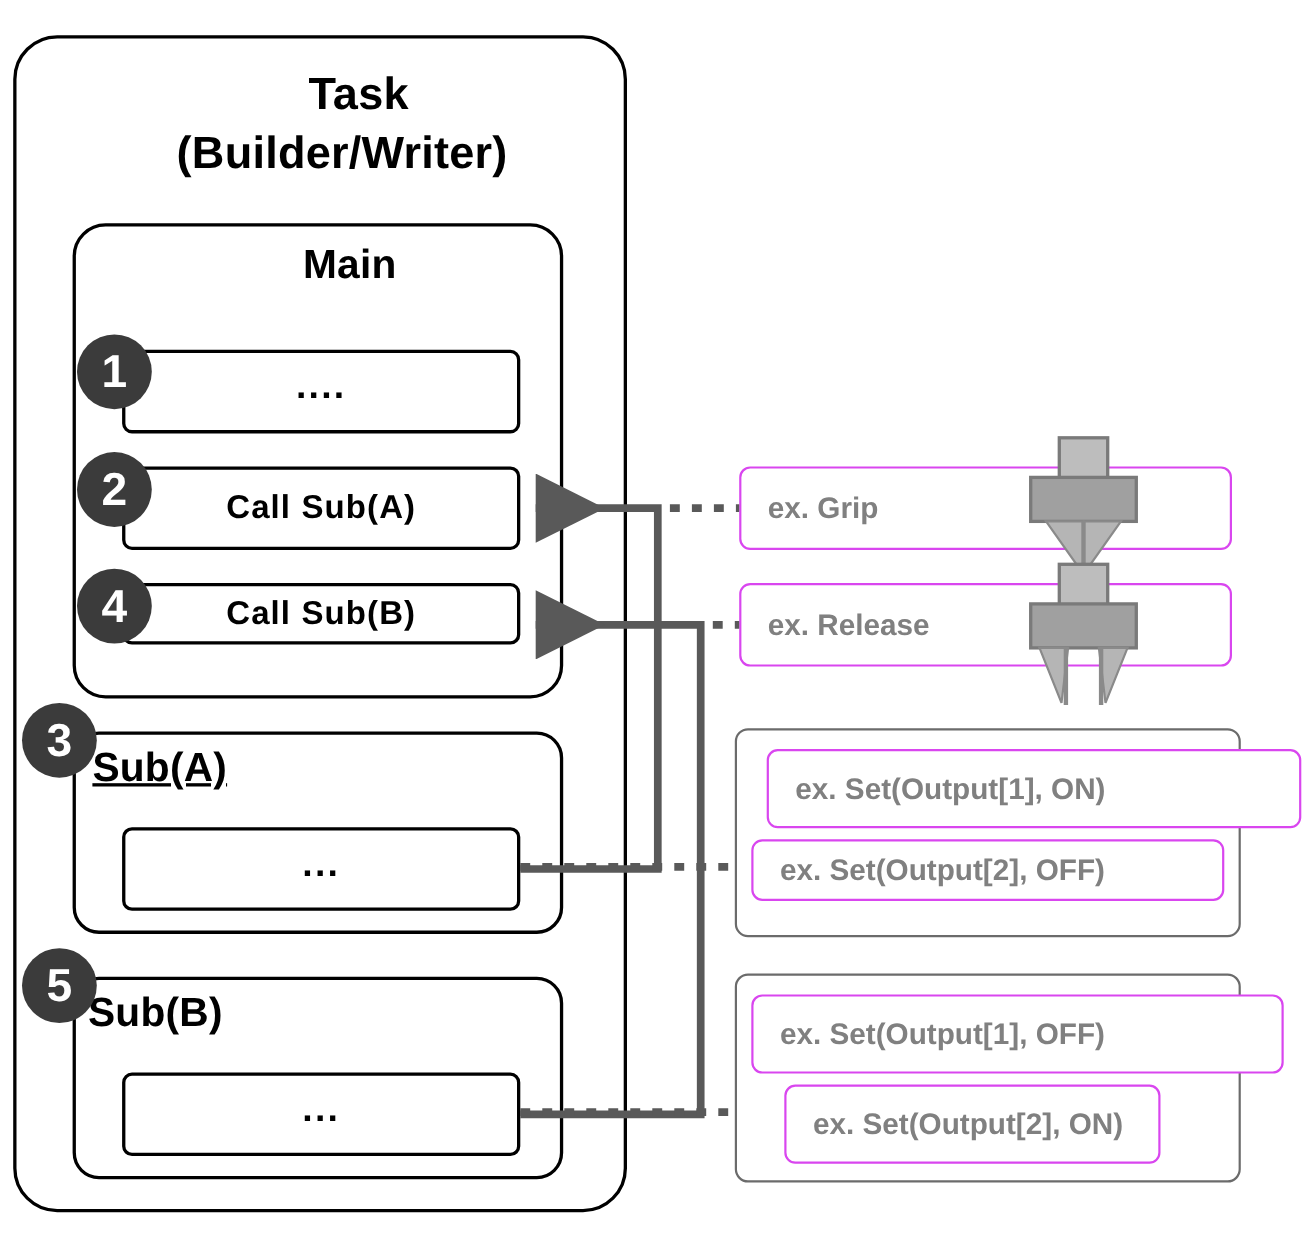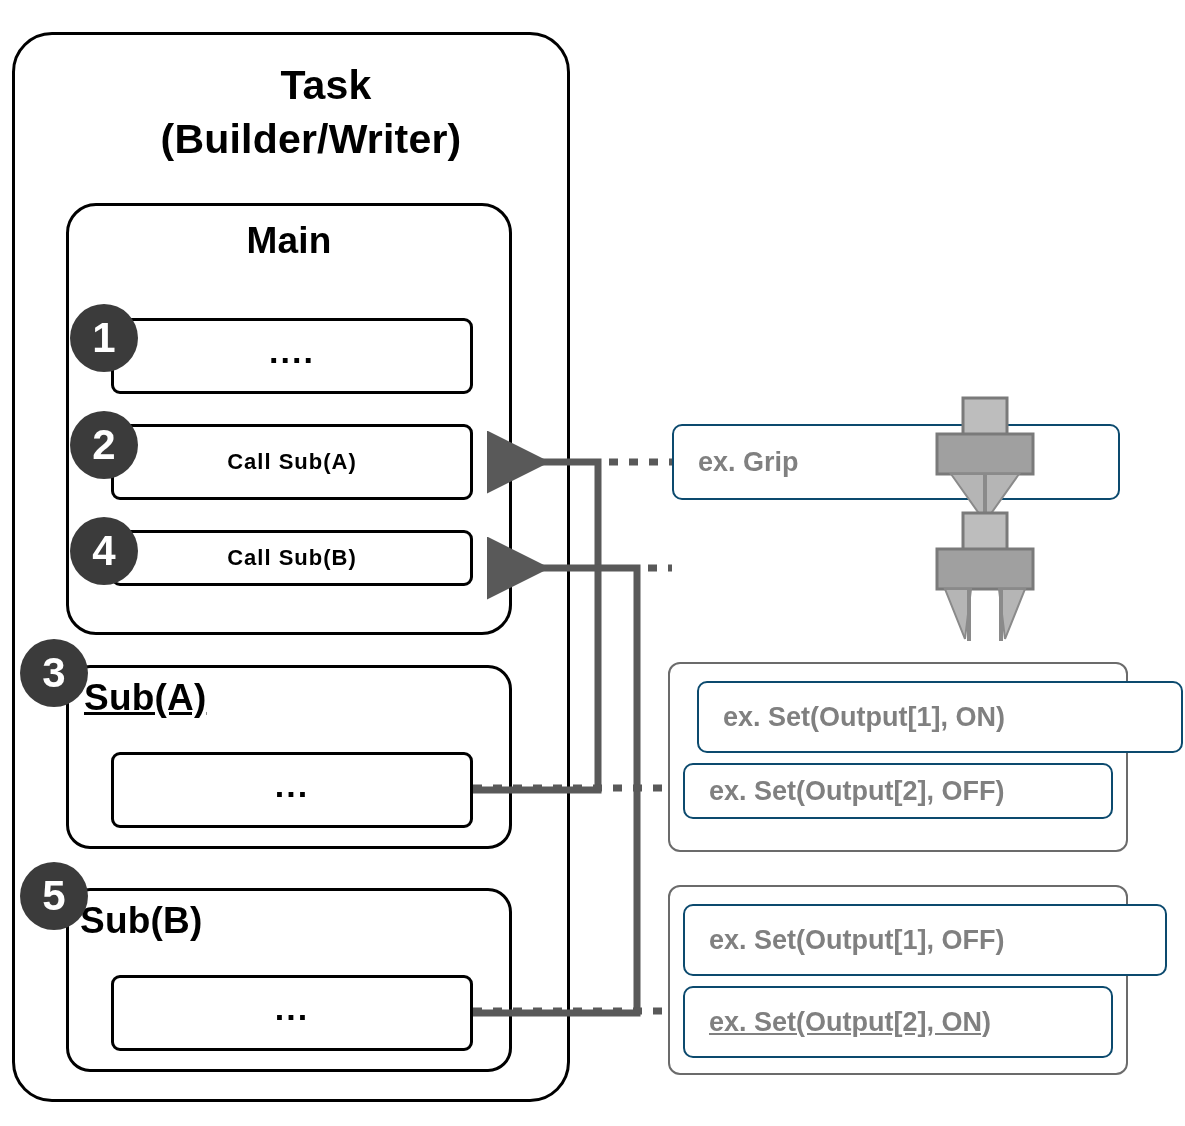--- a/index.html
+++ b/index.html
@@ -46,21 +46,21 @@
     position: absolute;
     box-sizing: border-box;
     border: 3px solid #000000;
     border-radius: 9px;
     background: #ffffff;
     display: flex;
     align-items: center;
     justify-content: center;
     color: #000000;
     font-weight: bold;
-    font-size: 22px;
+    font-size: 30px;
     letter-spacing: 1px;
   }
   .stmt.dots {
     font-size: 34px;
     letter-spacing: 2px;
     padding-bottom: 10px;
   }
 
   
   .badge {
@@ -76,21 +76,21 @@
     font-size: 42px;
     font-weight: bold;
     line-height: 1;
     z-index: 40;
   }
 
   
   .ex-box {
     position: absolute;
     box-sizing: border-box;
-    border: 2px solid #0c4a6e;
+    border: 2px solid #d946ef;
     border-radius: 10px;
     background: #ffffff;
     display: flex;
     align-items: center;
     color: #808080;
     font-weight: bold;
     font-size: 27px;
     padding-left: 24px;
     white-space: nowrap;
   }
@@ -122,21 +122,21 @@
 
 <div id="canvas">
 
   <div class="frame frame-black" style="left:12px; top:32px; width:558px; height:1070px; border-radius:40px;"></div>
 
   <div class="hdr hdr-center" style="left:12px; top:62px; width:628px; font-size:41px;">Task</div>
   <div class="hdr hdr-center" style="left:12px; top:116px; width:558px; font-size:41px;margin-left:20px;">(Builder/Writer)</div>
 
   <div class="frame frame-black" style="left:66px; top:203px; width:446px; height:432px; border-radius:30px;"></div>
 
-  <div class="hdr hdr-center" style="left:66px; top:220px; width:446px; font-size:37px;">Main</div>
+  <div class="hdr hdr-center" style="left:66px; top:220px; width:504px; font-size:37px;">Main</div>
 
   <div class="stmt dots" style="left:111px; top:318px; width:362px; height:76px;">....</div>
   <div class="badge" style="left:70px; top:304px;">1</div>
 
   <div class="stmt" style="left:111px; top:424px; width:362px; height:76px;">Call  Sub(A)</div>
   <div class="badge" style="left:70px; top:411px;">2</div>
 
   <div class="stmt" style="left:111px; top:530px; width:362px; height:56px;">Call  Sub(B)</div>
   <div class="badge" style="left:70px; top:517px;">4</div>
 
@@ -156,38 +156,39 @@
 
     <rect x="38" y="4" width="44" height="38" fill="#bdbdbd" stroke="#7a7a7a" stroke-width="3"></rect>
 
     <rect x="12" y="40" width="96" height="40" fill="#a0a0a0" stroke="#7a7a7a" stroke-width="3"></rect>
 
     <polygon points="26,80 60,128 60,80" fill="#b5b5b5" stroke="#8a8a8a" stroke-width="2"></polygon>
     <polygon points="94,80 60,128 60,80" fill="#b5b5b5" stroke="#8a8a8a" stroke-width="2"></polygon>
     <line x1="60" y1="80" x2="60" y2="130" stroke="#8a8a8a" stroke-width="4"></line>
   </svg>
 
+  <div class="ex-box" style="left:672px; top:530px; width:448px; height:76px;">ex. Release</div>
 
   <svg class="gripper-svg" viewBox="0 0 120 135" style="left:925px; top:509px; width:120px; height:135px;">
     <rect x="38" y="4" width="44" height="38" fill="#bdbdbd" stroke="#7a7a7a" stroke-width="3"></rect>
     <rect x="12" y="40" width="96" height="40" fill="#a0a0a0" stroke="#7a7a7a" stroke-width="3"></rect>
 
     <polygon points="20,80 46,80 40,130 20,80" fill="#b5b5b5" stroke="#8a8a8a" stroke-width="2"></polygon>
     <line x1="44" y1="80" x2="44" y2="132" stroke="#8a8a8a" stroke-width="4"></line>
     <polygon points="100,80 74,80 80,130 100,80" fill="#b5b5b5" stroke="#8a8a8a" stroke-width="2"></polygon>
     <line x1="76" y1="80" x2="76" y2="132" stroke="#8a8a8a" stroke-width="4"></line>
   </svg>
 
   <div class="ex-group" style="left:668px; top:662px; width:460px; height:190px;"></div>
   <div class="ex-box" style="left:697px; top:681px; width:486px; height:72px;">ex. Set(Output[1], ON)</div>
   <div class="ex-box" style="left:683px; top:763px; width:430px; height:56px;">ex. Set(Output[2], OFF)</div>
 
   <div class="ex-group" style="left:668px; top:885px; width:460px; height:190px;"></div>
   <div class="ex-box" style="left:683px; top:904px; width:484px; height:72px;">ex. Set(Output[1], OFF)</div>
-  <div class="ex-box" style="left:683px; top:986px; width:430px; height:72px;text-decoration:underline;">ex. Set(Output[2], ON)</div>
+  <div class="ex-box" style="left:713px; top:986px; width:342px; height:72px;">ex. Set(Output[2], ON)</div>
 
   <svg class="conn-svg">
     <defs>
       <marker id="arrowL" markerWidth="10" markerHeight="9" refX="9" refY="4.5" orient="auto" markerUnits="strokeWidth">
         <path d="M9,0 L0,4.5 L9,9 z" fill="#595959"></path>
       </marker>
     </defs>
 
     <path d="M 473 790 L 598 790 L 598 462 L 487 462" fill="none" stroke="#595959" stroke-width="7" stroke-linecap="butt" stroke-linejoin="miter" marker-end="url(#arrowL)"></path>
 

